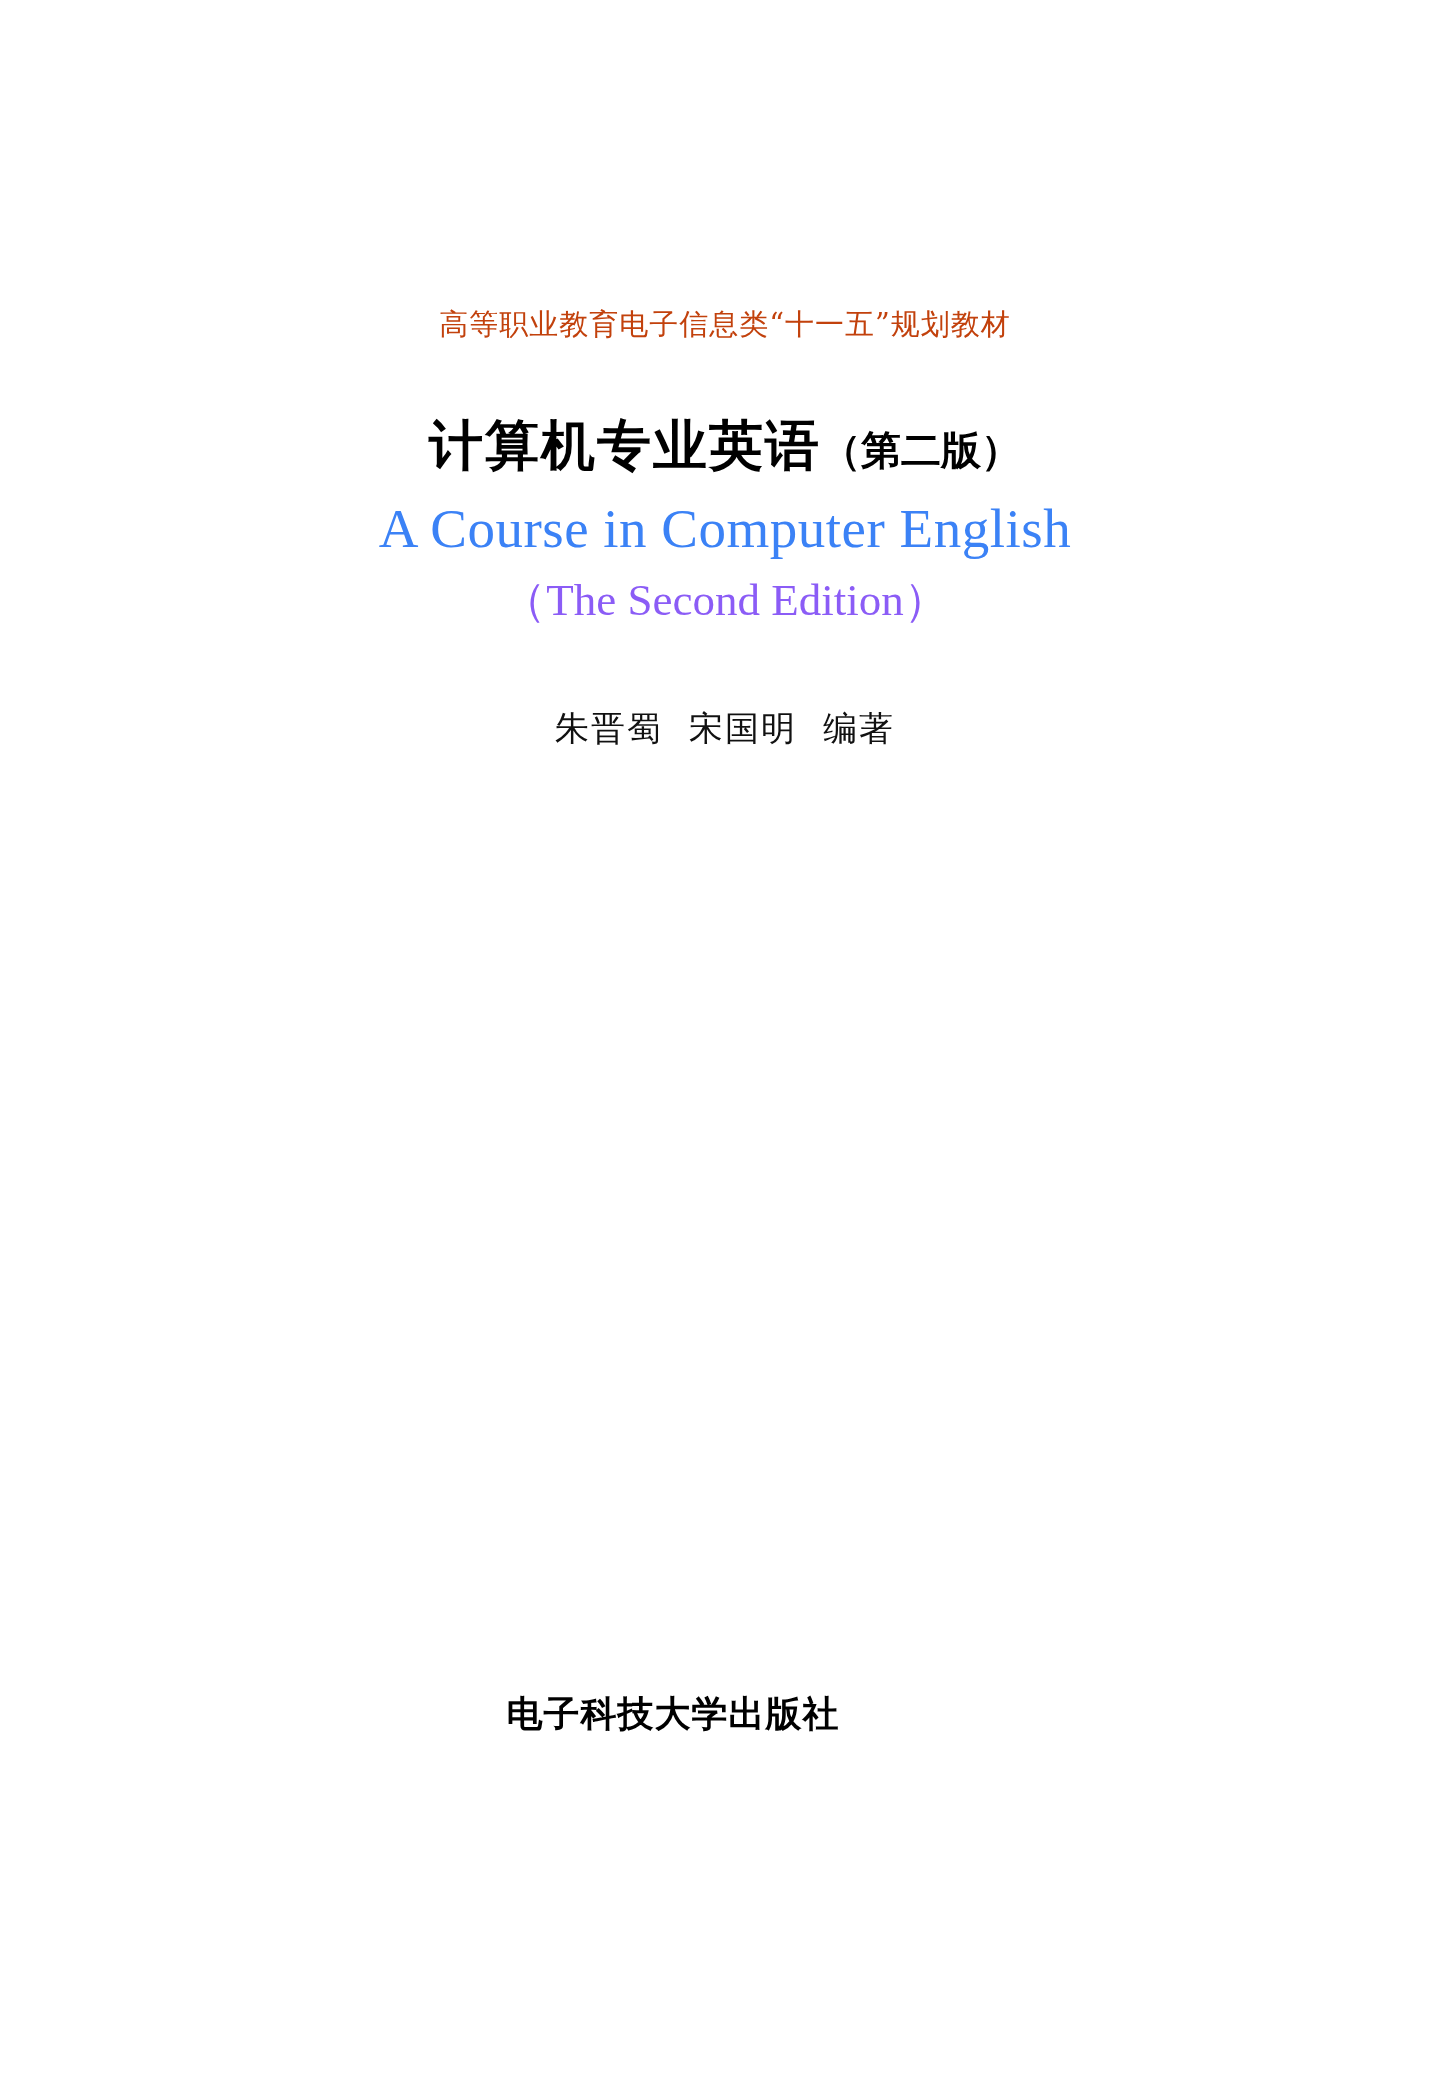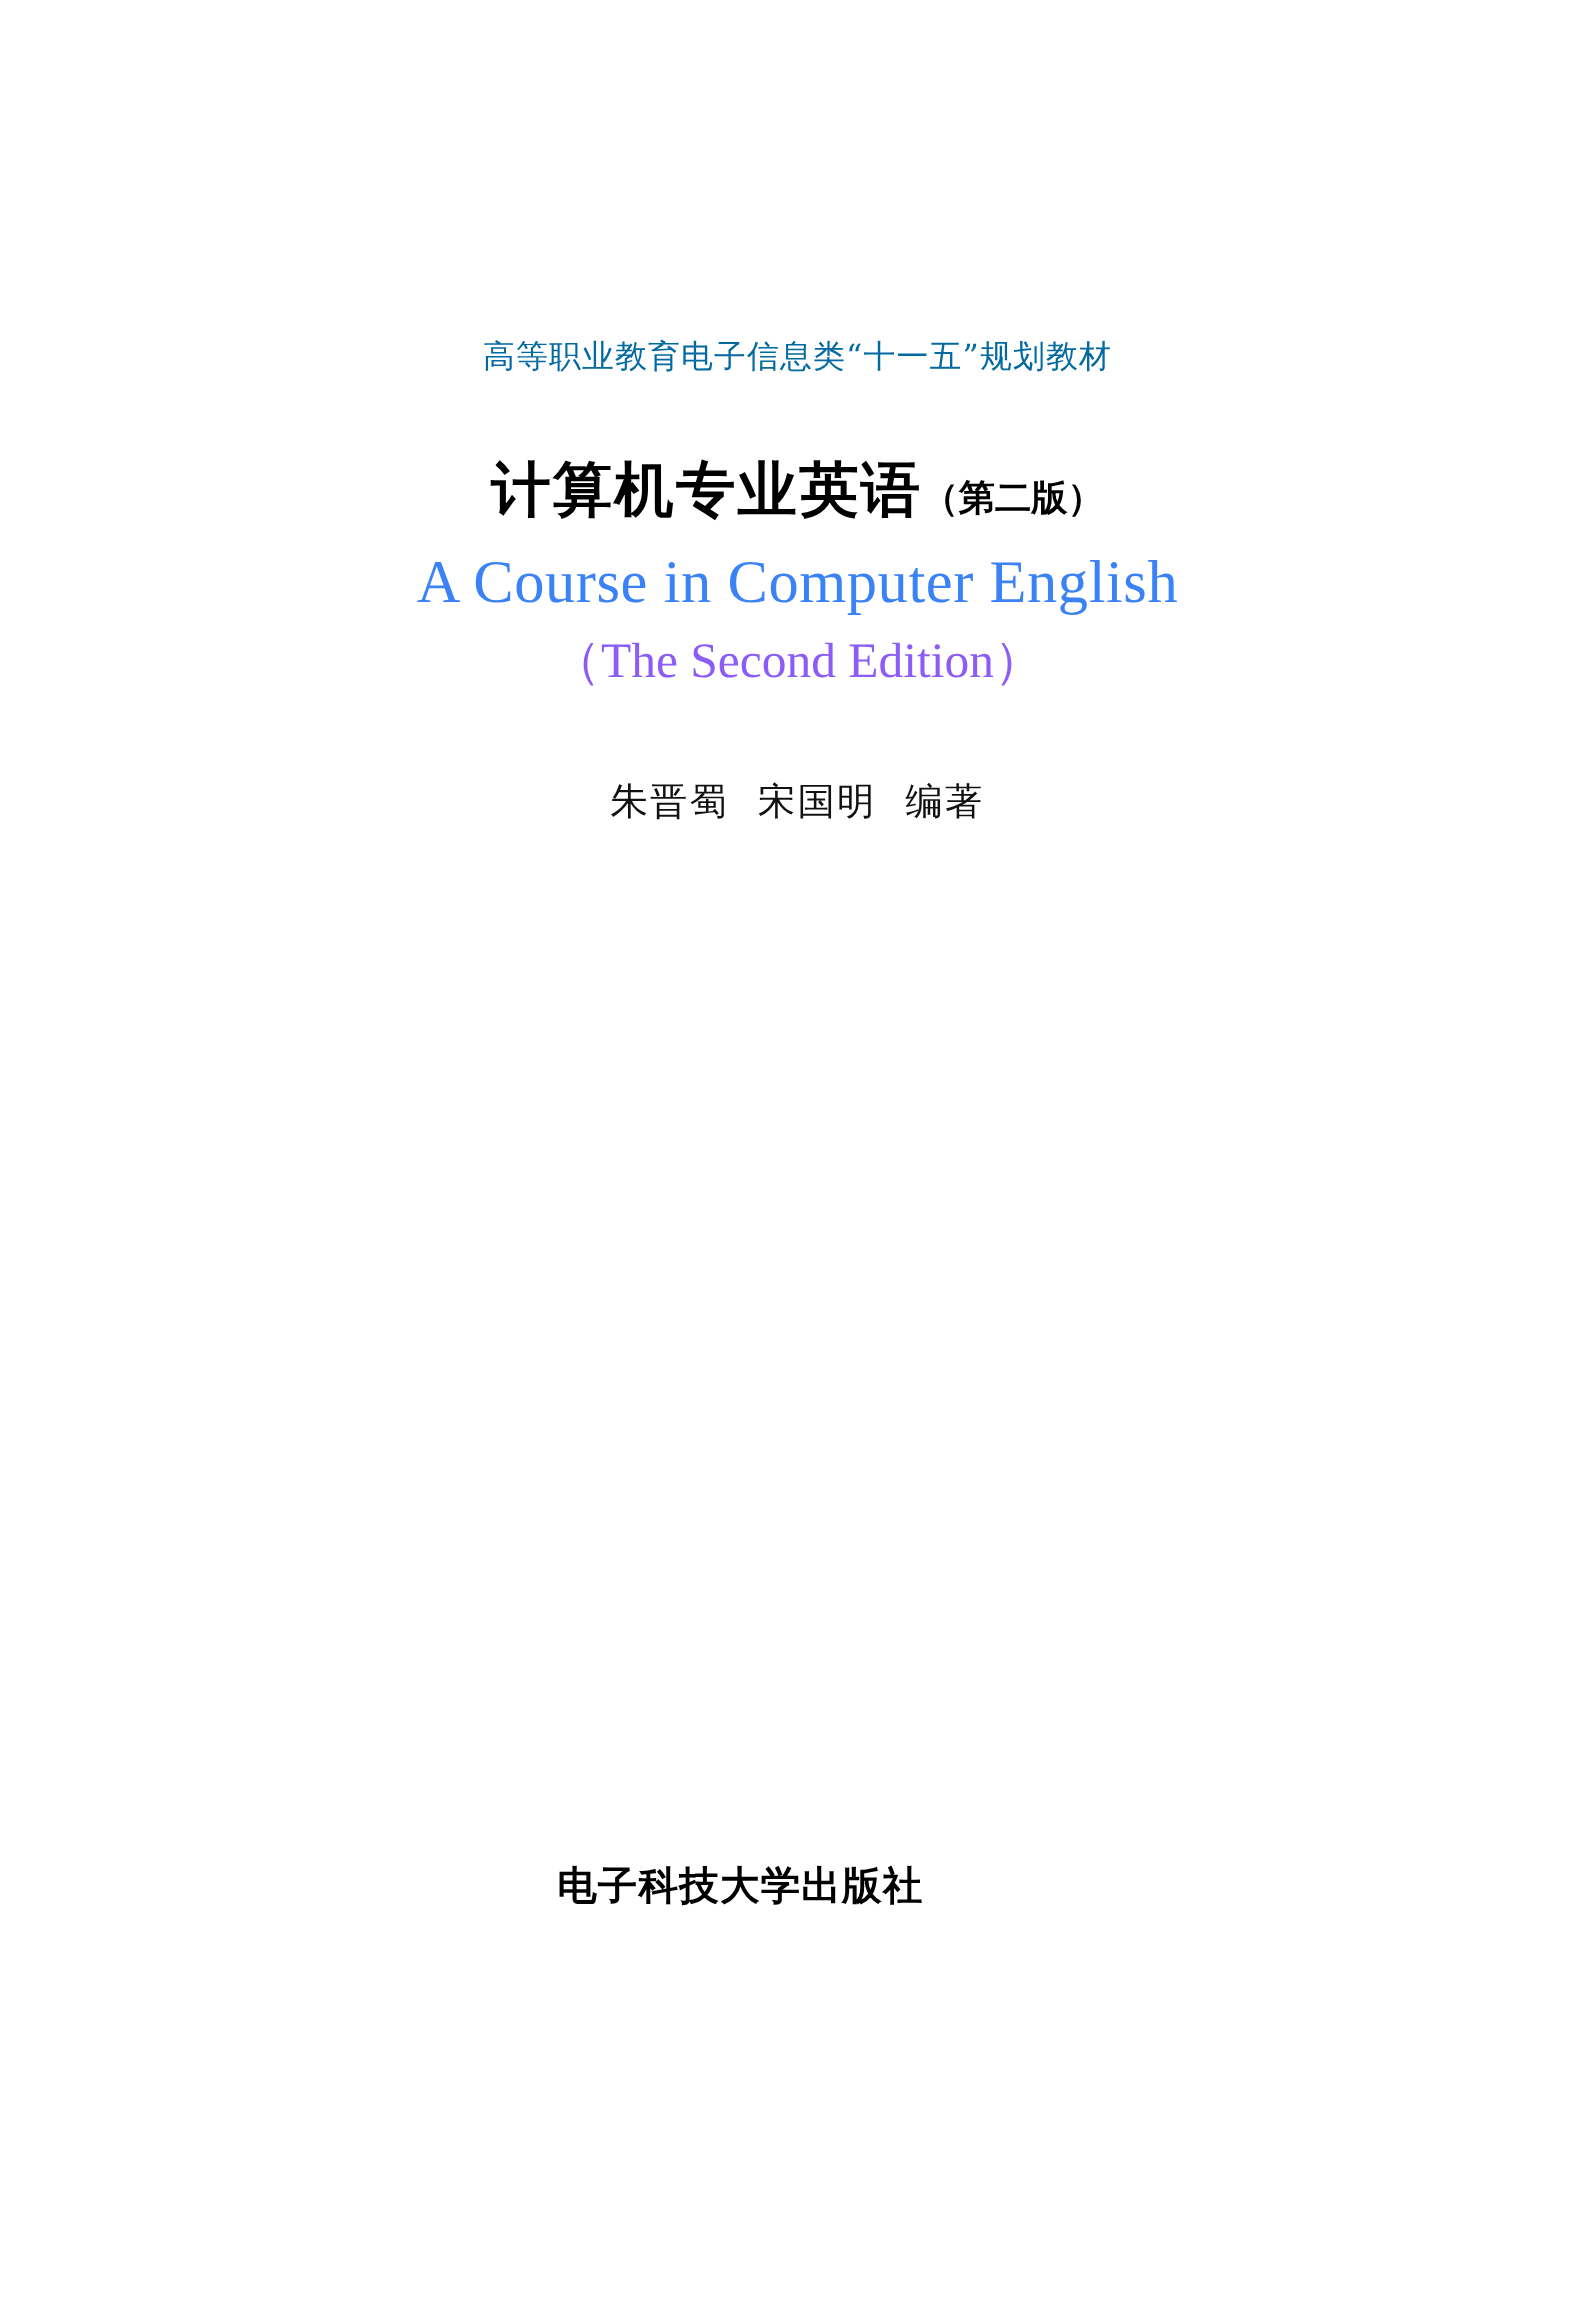--- a/index.html
+++ b/index.html
@@ -17,37 +17,37 @@
   }
   .title-block {
     position: absolute;
     left: 0;
     top: 0;
     width: 1450px;
   }
   .series-line {
     font-family: "DejaVu Serif", "Liberation Serif", serif;
     font-size: 29px;
-    color: #0369a1;
+    color: #c2410c;
     text-align: center;
     letter-spacing: 1px;
     margin-top: 305px;
     font-weight: 500;
   }
   .cn-title {
     font-family: "DejaVu Serif", "Liberation Serif", serif;
     font-size: 54px;
     font-weight: bold;
     color: #000000;
     text-align: center;
     margin-top: 65px;
     letter-spacing: 2px;
   }
   .cn-title .edition {
-    font-size: 33px;
+    font-size: 40px;
     font-weight: bold;
     letter-spacing: 0px;
   }
   .en-title {
     font-family: "Liberation Serif", "DejaVu Serif", serif;
     font-size: 55px;
     color: #3b82f6;
     text-align: center;
     margin-top: 14px;
     letter-spacing: 0.5px;

